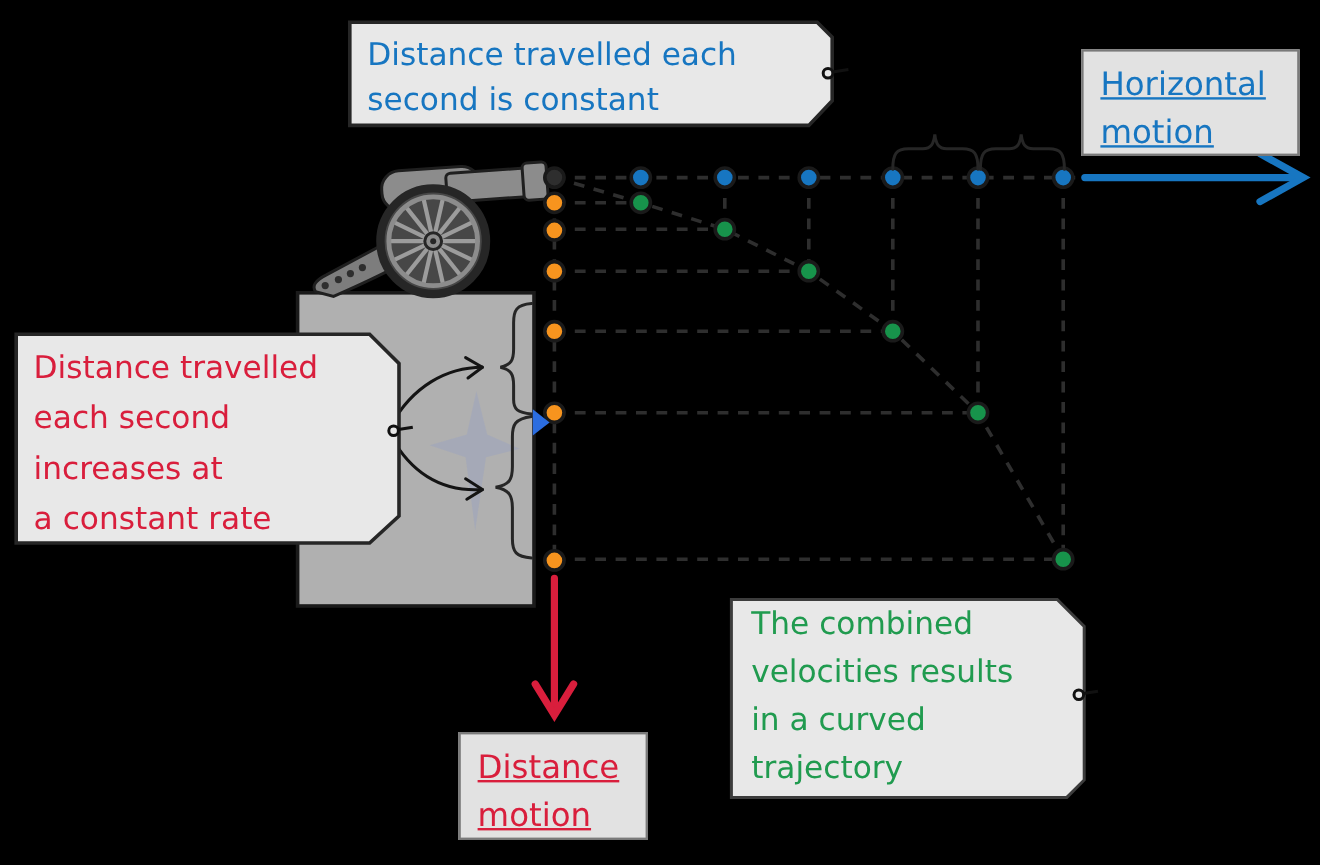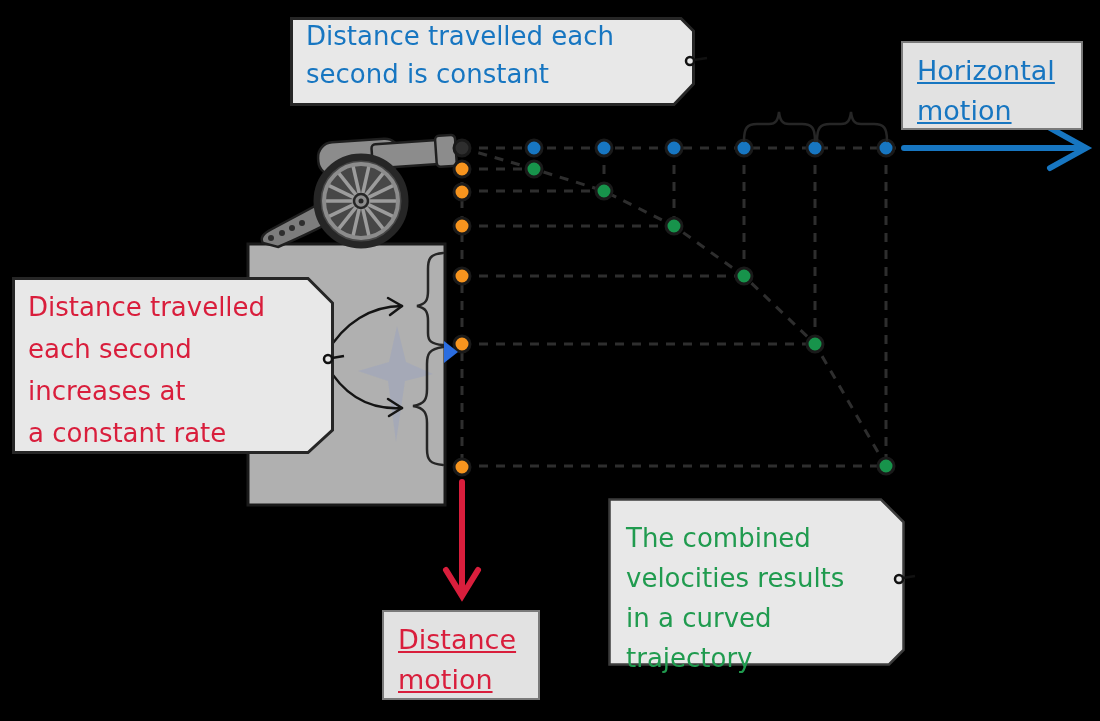--- a/index.html
+++ b/index.html
@@ -130,21 +130,21 @@
   </svg>
 
   <div class="callout" style="left:290px;top:17px;width:405px;height:89px">
     <svg class="bg" width="405" height="89">
       <polygon points="1.5,1.5 391,1.5 403.5,14 403.5,67 384,87.5 1.5,87.5" style="fill:var(--box_fill);stroke:var(--box_border)" stroke-width="3"></polygon>
       <g stroke="#111" stroke-width="2.5">
         <line x1="404" y1="43" x2="417" y2="41"></line>
         <circle cx="400" cy="44" r="4" style="fill:var(--box_fill)"></circle>
       </g>
     </svg>
-    <div class="txt note-txt blue-text" style="padding:0 0 0 16px;line-height:38px">Distance travelled each
+    <div class="txt note-txt blue-text" style="padding:10px 0 0 16px;line-height:38px">Distance travelled each
 second is constant</div>
   </div>
 
   <div class="label-box" style="left:901px;top:41px;width:182px;height:89px">
     <div class="txt blue-text">Horizontal
 motion</div>
   </div>
 
   <div class="callout" style="left:12px;top:277px;width:322px;height:177px">
     <svg class="bg" width="322" height="177">
@@ -166,19 +166,19 @@
   </div>
 
   <div class="callout" style="left:608px;top:498px;width:297px;height:168px">
     <svg class="bg" width="297" height="168">
       <polygon points="1.5,1.5 273,1.5 295.5,24 295.5,152 281,166.5 1.5,166.5" style="fill:var(--box_fill);stroke:#3c3c3c" stroke-width="2.5"></polygon>
       <g stroke="#111" stroke-width="2.5">
         <line x1="295" y1="80" x2="307" y2="78"></line>
         <circle cx="291" cy="81" r="4" style="fill:var(--box_fill)"></circle>
       </g>
     </svg>
-    <div class="txt note-txt green-text" style="padding:20px 0 0 18px;line-height:40px">The combined
+    <div class="txt note-txt green-text" style="padding:2px 0 0 18px;line-height:40px">The combined
 velocities results
 in a curved
 trajectory</div>
   </div>
 
 </div>
 
 </body></html>

